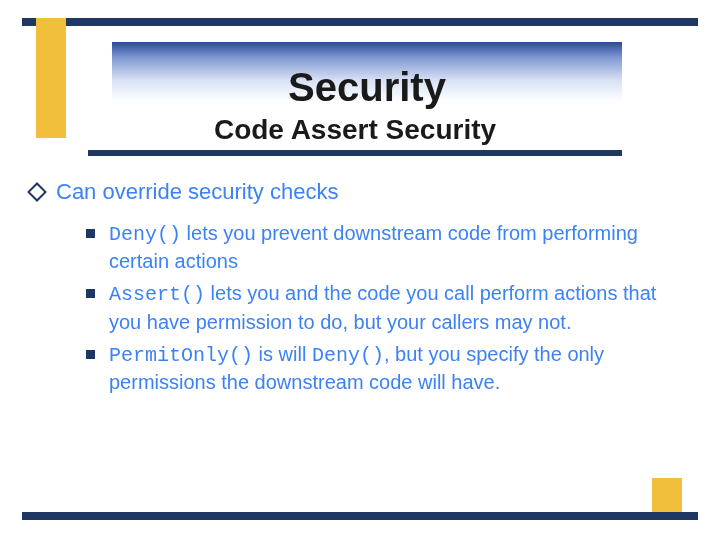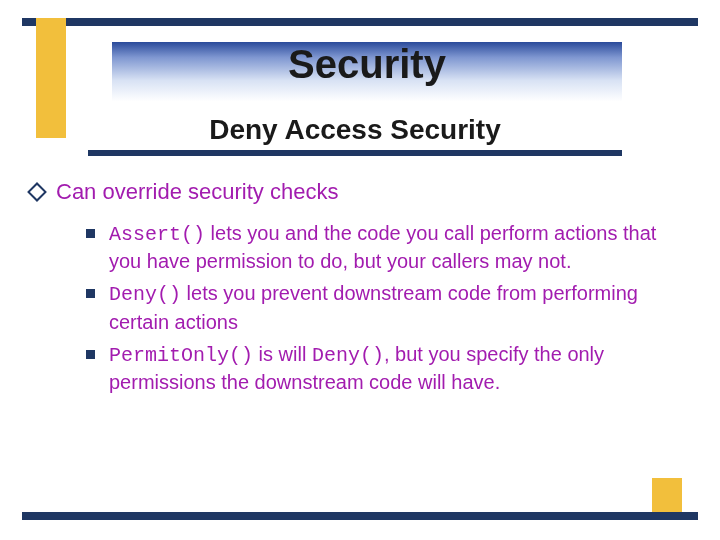--- a/index.html
+++ b/index.html
@@ -26,20 +26,21 @@
   }
   .title-block {
     position: absolute;
     left: 88px; right: 98px; top: 42px;
     z-index: 1;
   }
   .title-grad {
     height: 70px;
     background: linear-gradient(to bottom, #2a4a9a 0%, #7f97d1 22%, #d8e2f4 55%, #ffffff 85%);
     display: flex;
+    align-items: flex-end;
     justify-content: center;
     padding-bottom: 2px;
     margin-left: 24px;
   }
   .title-text {
     font-size: 40px;
     font-weight: 700;
     color: #1a1a1a;
   }
   .subtitle {
@@ -52,21 +53,21 @@
   .rule-mid {
     position: absolute;
     left: 88px; right: 98px; top: 150px;
     height: 6px;
     background: #1f3763;
   }
   .content {
     position: absolute;
     left: 30px; right: 36px; top: 178px;
     font-size: 22px;
-    color: #a21caf;
+    color: #3b82f6;
   }
   .bullet-row {
     display: flex;
     align-items: flex-start;
     gap: 12px;
     margin-bottom: 14px;
   }
   .bullet-diamond {
     width: 14px; height: 14px;
     border: 2px solid #1f3763;
@@ -111,42 +112,42 @@
 </head>
 <body>
 
 <div class="rule-top"></div>
 <div class="accent-top"></div>
 
 <div class="title-block">
   <div class="title-grad">
     <div class="title-text">Security</div>
   </div>
-  <div class="subtitle">Deny Access Security</div>
+  <div class="subtitle">Code Assert Security</div>
 </div>
 <div class="rule-mid"></div>
 
 <div class="content">
   <div class="bullet-row">
     <div class="bullet-diamond"></div>
     <div class="bullet-text">Can override security checks</div>
   </div>
   <div class="sub-list">
 
     <div class="sub-row">
       <div class="sub-square"></div>
       <div>
-        <span class="code">Assert()</span><span> lets you and the code you call perform actions that you have permission to do, but your callers may not.</span>
+        <span class="code">Deny()</span><span> lets you prevent downstream code from performing certain actions</span>
       </div>
     </div>
 
     <div class="sub-row">
       <div class="sub-square"></div>
       <div>
-        <span class="code">Deny()</span><span> lets you prevent downstream code from performing certain actions</span>
+        <span class="code">Assert()</span><span> lets you and the code you call perform actions that you have permission to do, but your callers may not.</span>
       </div>
     </div>
 
     <div class="sub-row">
       <div class="sub-square"></div>
       <div>
         <span class="code">PermitOnly()</span><span> is will </span><span class="code">Deny()</span><span>, but you specify the only permissions the downstream code will have.</span>
       </div>
     </div>
 

